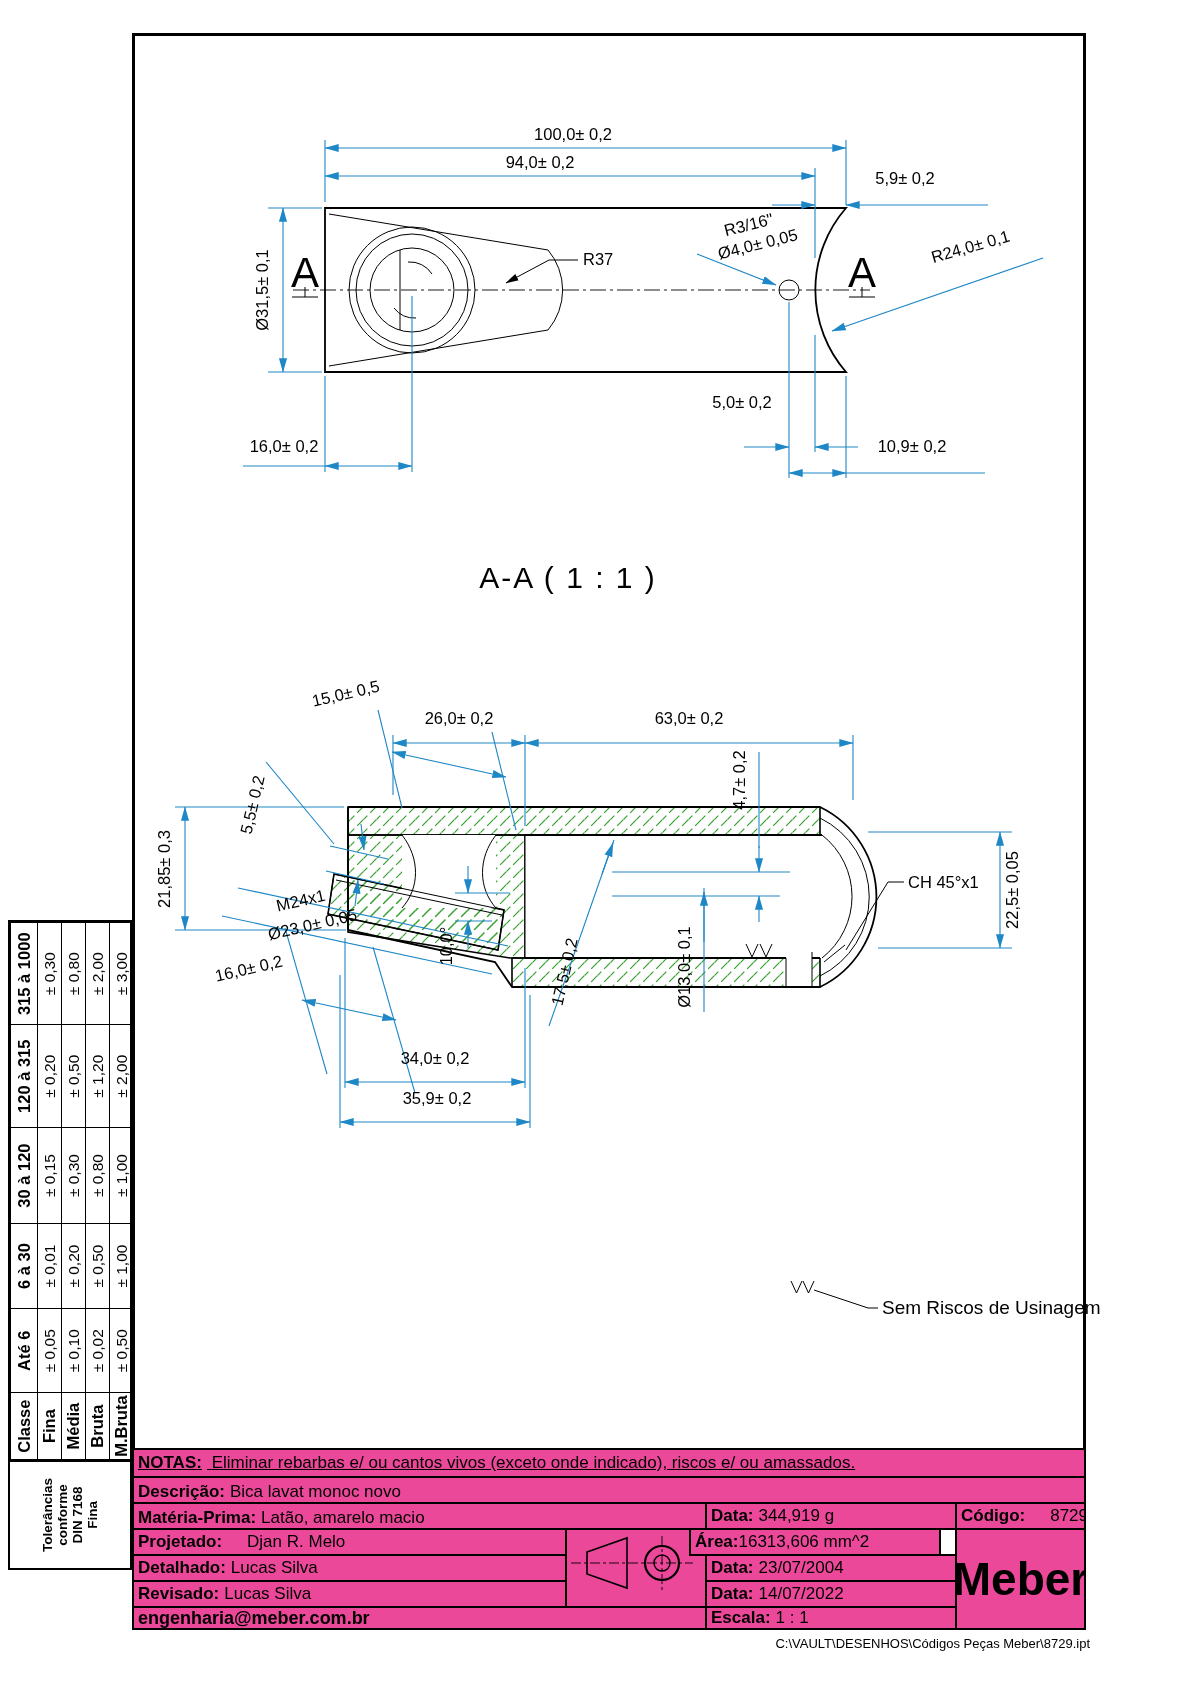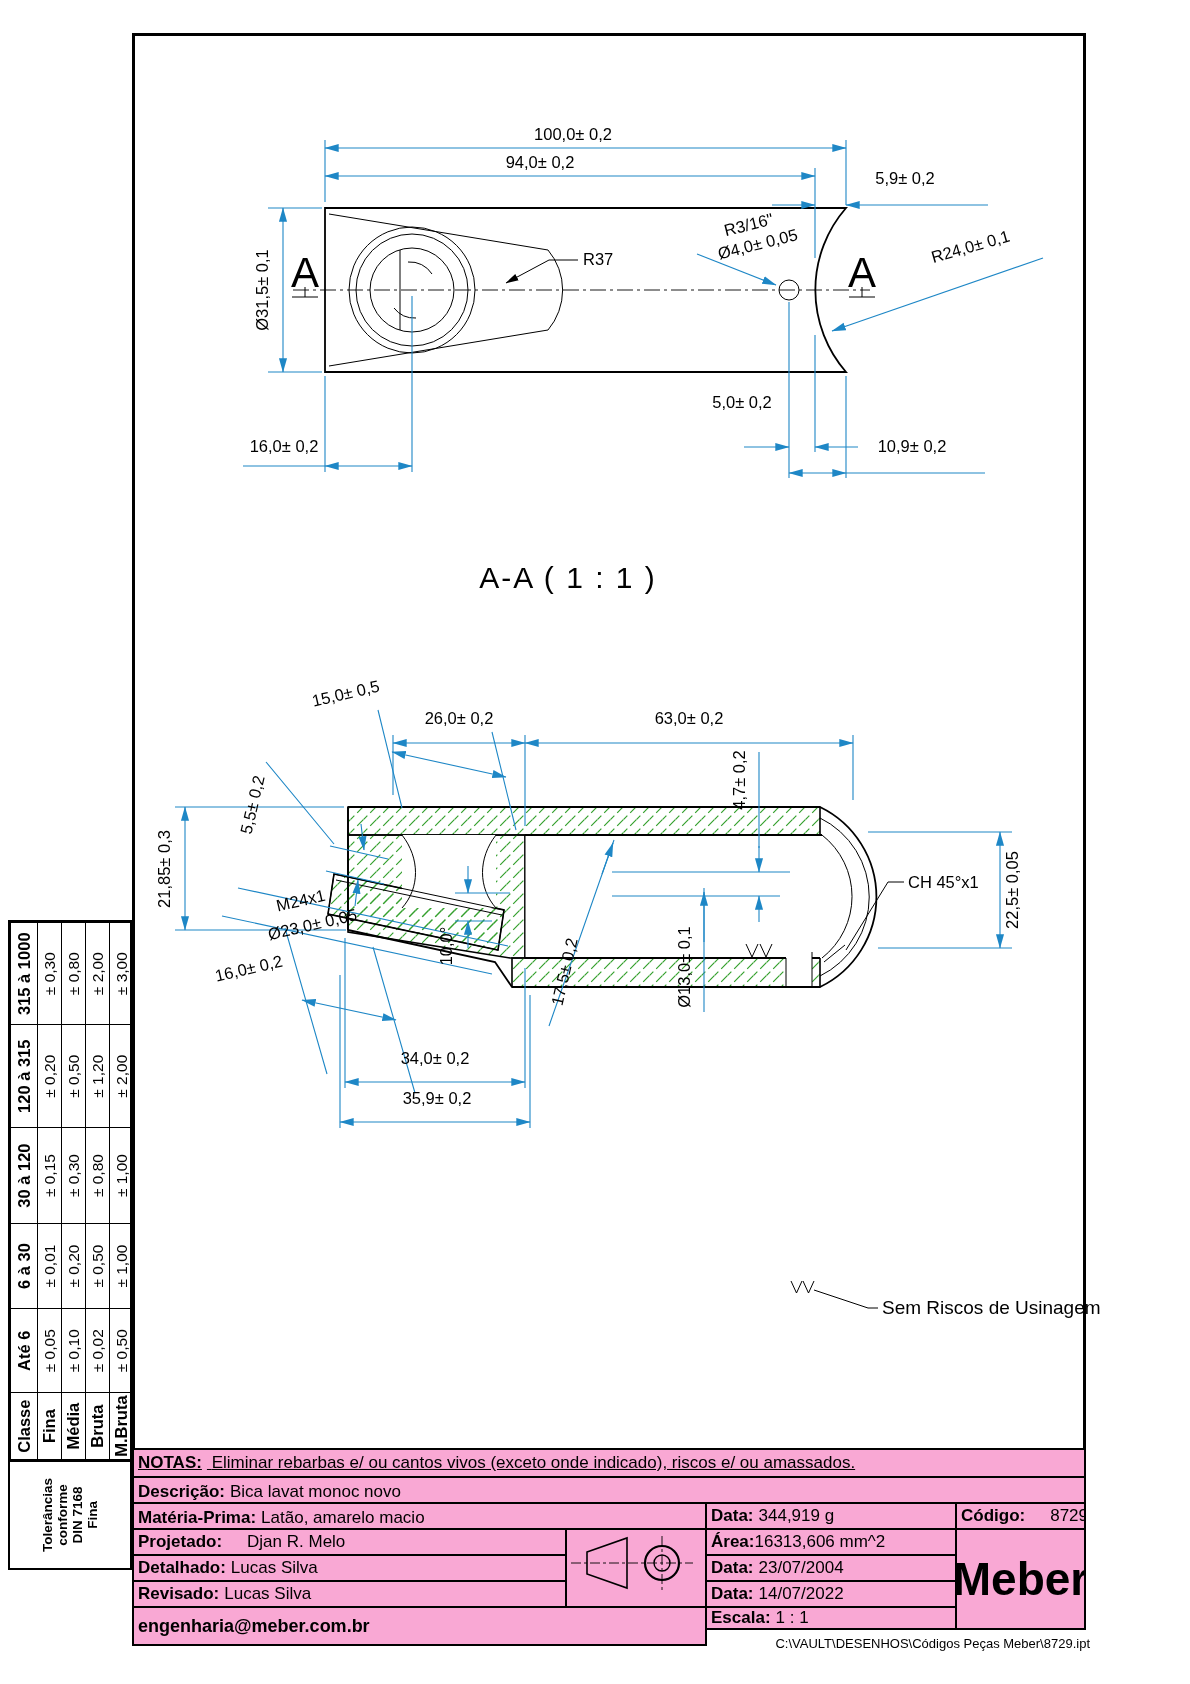--- a/index.html
+++ b/index.html
@@ -14,21 +14,21 @@
   svg text.note{font-size:19px;}
   .outl{stroke:#000;stroke-width:1.8;fill:none;}
   .thin{stroke:#000;stroke-width:1;fill:none;}
   .dim{stroke:#1e87c6;stroke-width:1.1;fill:none;}
   .cl{stroke:#000;stroke-width:0.9;fill:none;stroke-dasharray:16 4 3 4;}
   .hat{fill:url(#hatch);stroke:#000;stroke-width:1.6;}
   .wht{fill:#fff;stroke:none;}
   
   .cell{position:absolute;border:2px solid #000;box-sizing:border-box;
         font-size:17px;padding:2px 4px;white-space:nowrap;overflow:hidden;
-        display:flex;align-items:center;background:#f9a8d4;}
+        display:flex;align-items:center;background:#ec4899;}
   .cell b{margin-right:5px;}
   .u{text-decoration:underline;}
   .logo{font-size:46px;font-weight:bold;justify-content:center;letter-spacing:0px;}
   .fpath{position:absolute;right:100px;top:1636px;font-size:13px;}
   
   .tolwrap{position:absolute;left:8px;top:1570px;width:650px;height:124px;
            transform-origin:0 0;transform:rotate(-90deg);display:flex;
            border:2px solid #000;box-sizing:border-box;background:#fff;}
   .tolnote{width:113px;border-right:2px solid #000;box-sizing:border-box;
            display:flex;flex-direction:column;justify-content:center;align-items:center;
@@ -267,21 +267,21 @@
     <span>Djan R. Melo</span>
   </div>
   <div class="cell" style="left:565px;top:1528px;width:142px;height:80px;justify-content:center;">
     <svg width="130" height="70" viewBox="0 0 130 70">
       <path d="M20,22 L60,8 L60,58 L20,44 Z" fill="none" stroke="#000" stroke-width="1.6"></path>
       <circle cx="95" cy="33" r="17" fill="none" stroke="#000" stroke-width="2.2"></circle>
       <circle cx="95" cy="33" r="8" fill="none" stroke="#000" stroke-width="1.4"></circle>
       <path d="M4,33 H126 M95,6 V60" stroke="#000" stroke-width="0.9" stroke-dasharray="10 3 3 3" fill="none"></path>
     </svg>
   </div>
-  <div class="cell" style="left:705px;top:1528px;width:252px;height:28px;">
+  <div class="cell" style="left:689px;top:1528px;width:252px;height:28px;">
     <b style="margin-right:0">Área:</b>
     <span>16313,606 mm^2</span>
   </div>
   <div class="cell logo" style="left:955px;top:1528px;width:131px;height:102px;text-align:right;">
     <span>Meber</span>
   </div>
   <div class="cell" style="left:132px;top:1554px;width:435px;height:28px;">
     <b>Detalhado:</b>
     <span>Lucas Silva</span>
   </div>
@@ -290,21 +290,21 @@
     <span>23/07/2004</span>
   </div>
   <div class="cell" style="left:132px;top:1580px;width:435px;height:28px;">
     <b>Revisado:</b>
     <span>Lucas Silva</span>
   </div>
   <div class="cell" style="left:705px;top:1580px;width:252px;height:28px;">
     <b>Data:</b>
     <span>14/07/2022</span>
   </div>
-  <div class="cell" style="left:132px;top:1606px;width:575px;height:40px;font-weight:bold;font-size:18px;">
+  <div class="cell" style="left:132px;top:1606px;width:575px;height:24px;font-weight:bold;font-size:18px;">
     <span>engenharia@meber.com.br</span>
   </div>
   <div class="cell" style="left:705px;top:1606px;width:252px;height:24px;">
     <b>Escala:</b>
     <span>1 : 1</span>
   </div>
 </div>
 
 <div class="fpath">C:\VAULT\DESENHOS\Códigos Peças Meber\8729.ipt</div>
 

